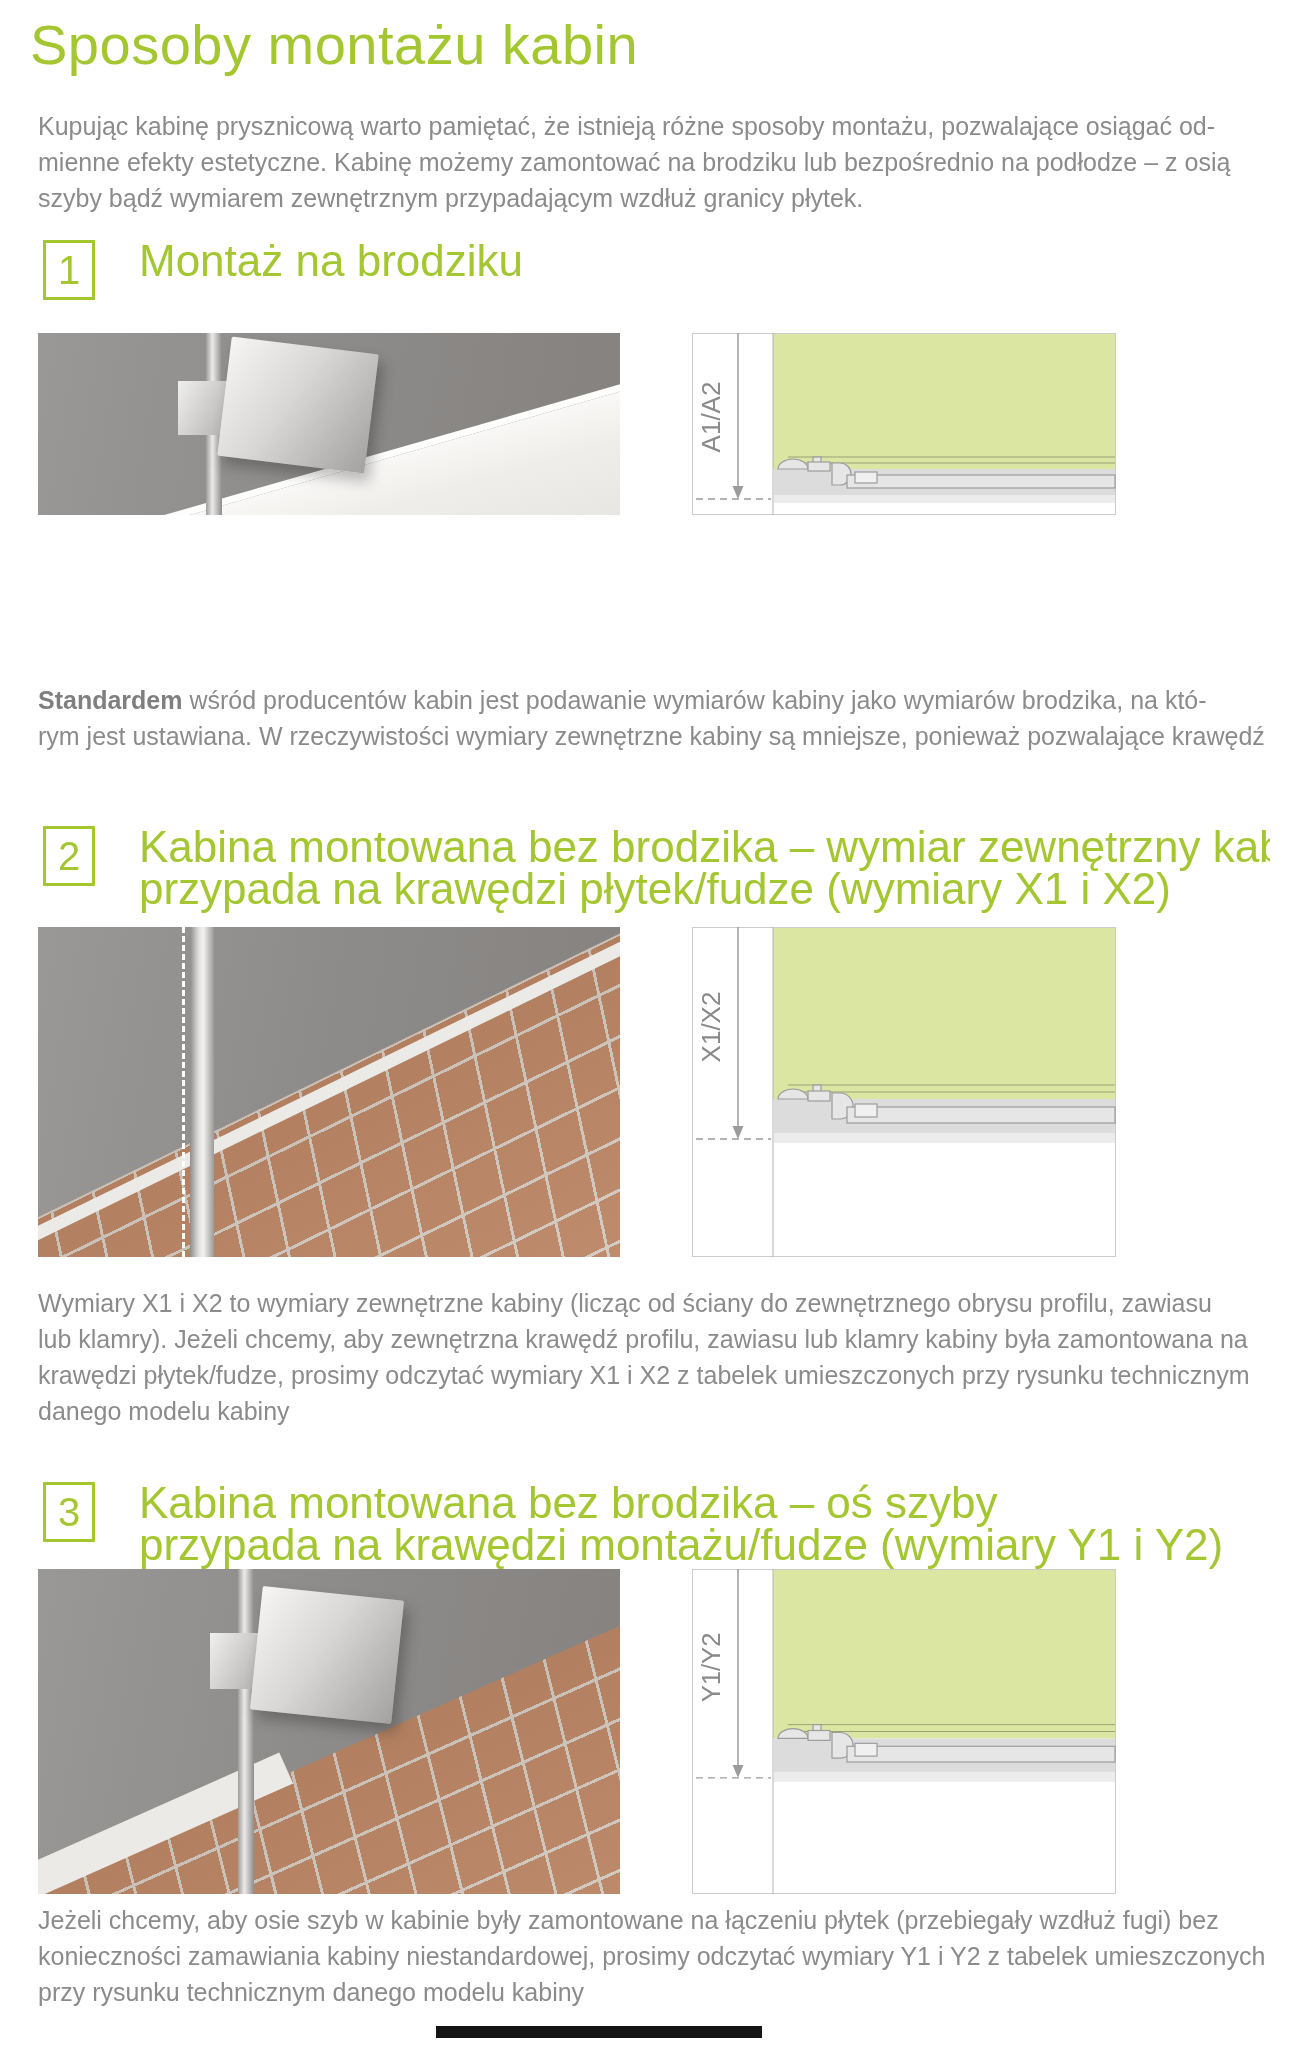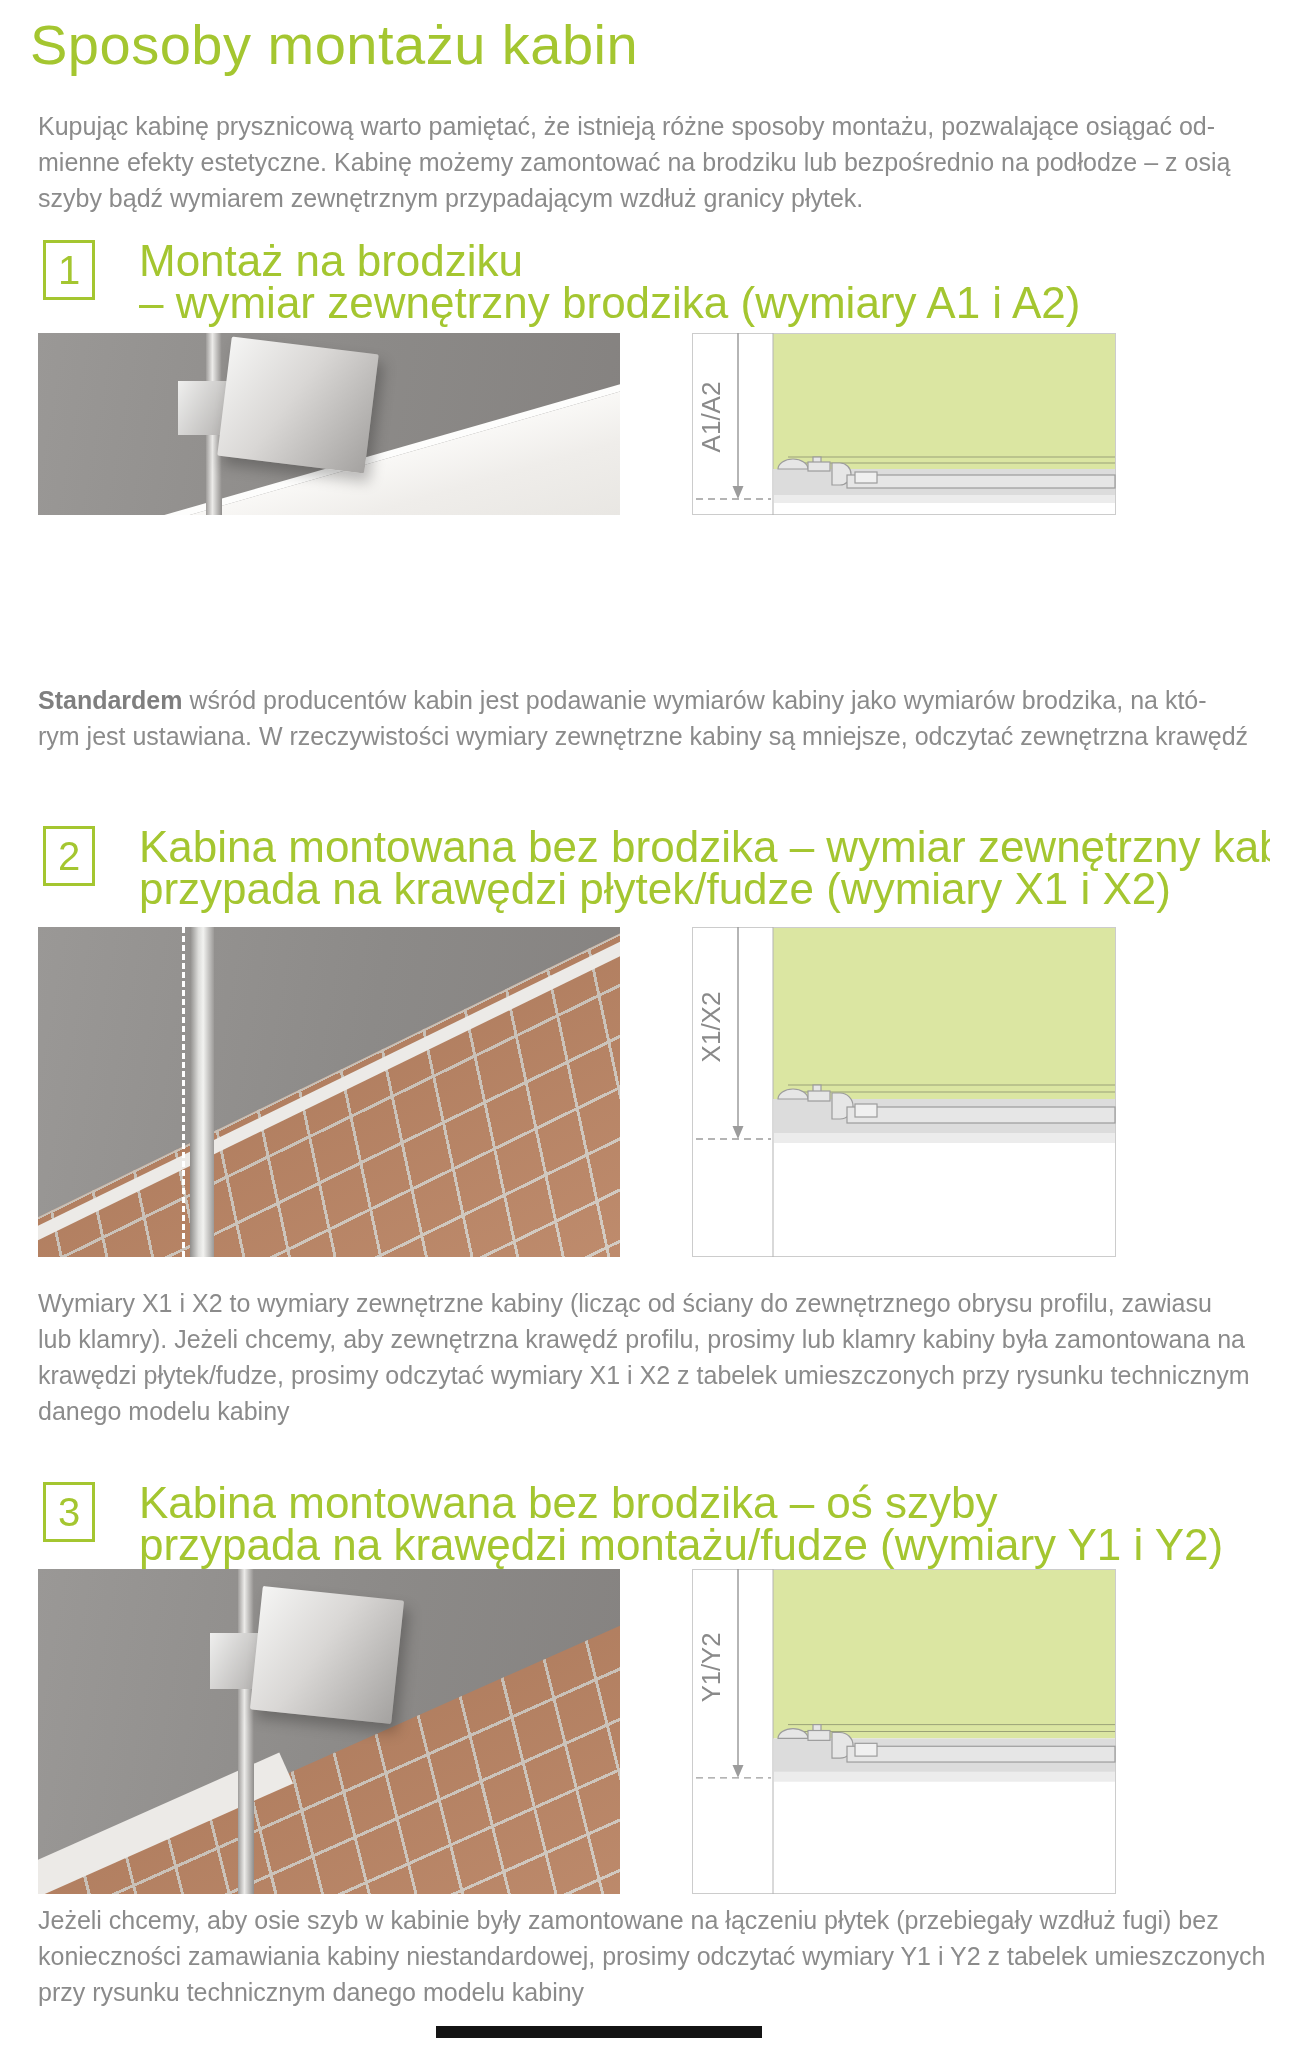--- a/index.html
+++ b/index.html
@@ -56,21 +56,20 @@
   <div class="title">Sposoby montażu kabin</div>
 
   <div class="bodyline" style="top:112px">Kupując kabinę prysznicową warto pamiętać, że istnieją różne sposoby montażu, pozwalające osiągać od-</div>
   <div class="bodyline" style="top:148px">mienne efekty estetyczne. Kabinę możemy zamontować na brodziku lub bezpośrednio na podłodze – z osią</div>
   <div class="bodyline" style="top:184px">szyby bądź wymiarem zewnętrznym przypadającym wzdłuż granicy płytek.</div>
 
   <div class="numbox" style="top:240px">
     <span>1</span>
   </div>
   <div class="headline" style="top:236px">Montaż na brodziku</div>
-  <div class="headline" style="top:278px">– wymiar zewnętrzny brodzika (wymiary A1 i A2)</div>
 
   <div class="photo" style="top:333px;height:182px">
     <div class="tray"></div>
     <div class="rail" style="left:168px"></div>
     <div class="hinge-arm" style="left:140px;top:48px;width:50px;height:54px"></div>
     <div class="hinge-plate" style="left:186px;top:12px;width:148px;height:120px;transform:rotate(7deg)"></div>
   </div>
 
   <svg class="diagram" style="top:333px;height:182px" viewBox="0 0 424 182" preserveAspectRatio="none">
     <rect class="boxline" x="0.5" y="0.5" width="423" height="181"></rect>
@@ -86,21 +85,21 @@
     <path class="pshape" d="M140 130 h8 a11 11 0 0 1 0 22 h-8 z"></path>
     <rect class="pshape" x="155" y="142" width="268" height="13"></rect>
     <rect class="pshapeL" x="163" y="139" width="22" height="11"></rect>
     <line class="dash" x1="4" y1="166" x2="79" y2="166"></line>
     <line class="dim" x1="46" y1="0" x2="46" y2="155"></line>
     <path class="arrow" d="M46 166 l-5.5 -13 h11 z"></path>
     <text class="dimlabel" x="28" y="84" text-anchor="middle" transform="rotate(-90 28 84)">A1/A2</text>
   </svg>
 
   <div class="bodyline" style="top:686px"><b>Standardem</b><span> wśród producentów kabin jest podawanie wymiarów kabiny jako wymiarów brodzika, na któ-</span></div>
-  <div class="bodyline" style="top:722px">rym jest ustawiana. W rzeczywistości wymiary zewnętrzne kabiny są mniejsze, odczytać zewnętrzna krawędź</div>
+  <div class="bodyline" style="top:722px">rym jest ustawiana. W rzeczywistości wymiary zewnętrzne kabiny są mniejsze, ponieważ pozwalające krawędź</div>
 
   <div class="numbox" style="top:826px">
     <span>2</span>
   </div>
   <div class="headline" style="top:822px">Kabina montowana bez brodzika – wymiar zewnętrzny kabiny</div>
   <div class="headline" style="top:864px">przypada na krawędzi płytek/fudze (wymiary X1 i X2)</div>
 
   <div class="photo" style="top:927px;height:330px">
     <div class="tiles" style="top:40%;transform:rotate(-26deg) skewX(-14deg)"></div>
     <div class="curb" style="left:-12%;top:43%;width:135%;height:13px;transform:rotate(-26deg)"></div>
@@ -122,21 +121,21 @@
     <path class="pshape" d="M140 166 h8 a13 13 0 0 1 0 26 h-8 z"></path>
     <rect class="pshape" x="155" y="180" width="268" height="16"></rect>
     <rect class="pshapeL" x="163" y="177" width="22" height="13"></rect>
     <line class="dash" x1="4" y1="212" x2="79" y2="212"></line>
     <line class="dim" x1="46" y1="0" x2="46" y2="200"></line>
     <path class="arrow" d="M46 212 l-5.5 -13 h11 z"></path>
     <text class="dimlabel" x="28" y="100" text-anchor="middle" transform="rotate(-90 28 100)">X1/X2</text>
   </svg>
 
   <div class="bodyline" style="top:1289px">Wymiary X1 i X2 to wymiary zewnętrzne kabiny (licząc od ściany do zewnętrznego obrysu profilu, zawiasu</div>
-  <div class="bodyline" style="top:1325px">lub klamry). Jeżeli chcemy, aby zewnętrzna krawędź profilu, prosimy lub klamry kabiny była zamontowana na</div>
+  <div class="bodyline" style="top:1325px">lub klamry). Jeżeli chcemy, aby zewnętrzna krawędź profilu, zawiasu lub klamry kabiny była zamontowana na</div>
   <div class="bodyline" style="top:1361px">krawędzi płytek/fudze, prosimy odczytać wymiary X1 i X2 z tabelek umieszczonych przy rysunku technicznym</div>
   <div class="bodyline" style="top:1397px">danego modelu kabiny</div>
 
   <div class="numbox" style="top:1482px">
     <span>3</span>
   </div>
   <div class="headline" style="top:1478px">Kabina montowana bez brodzika – oś szyby</div>
   <div class="headline" style="top:1520px">przypada na krawędzi montażu/fudze (wymiary Y1 i Y2)</div>
 
   <div class="photo" style="top:1569px;height:325px">

